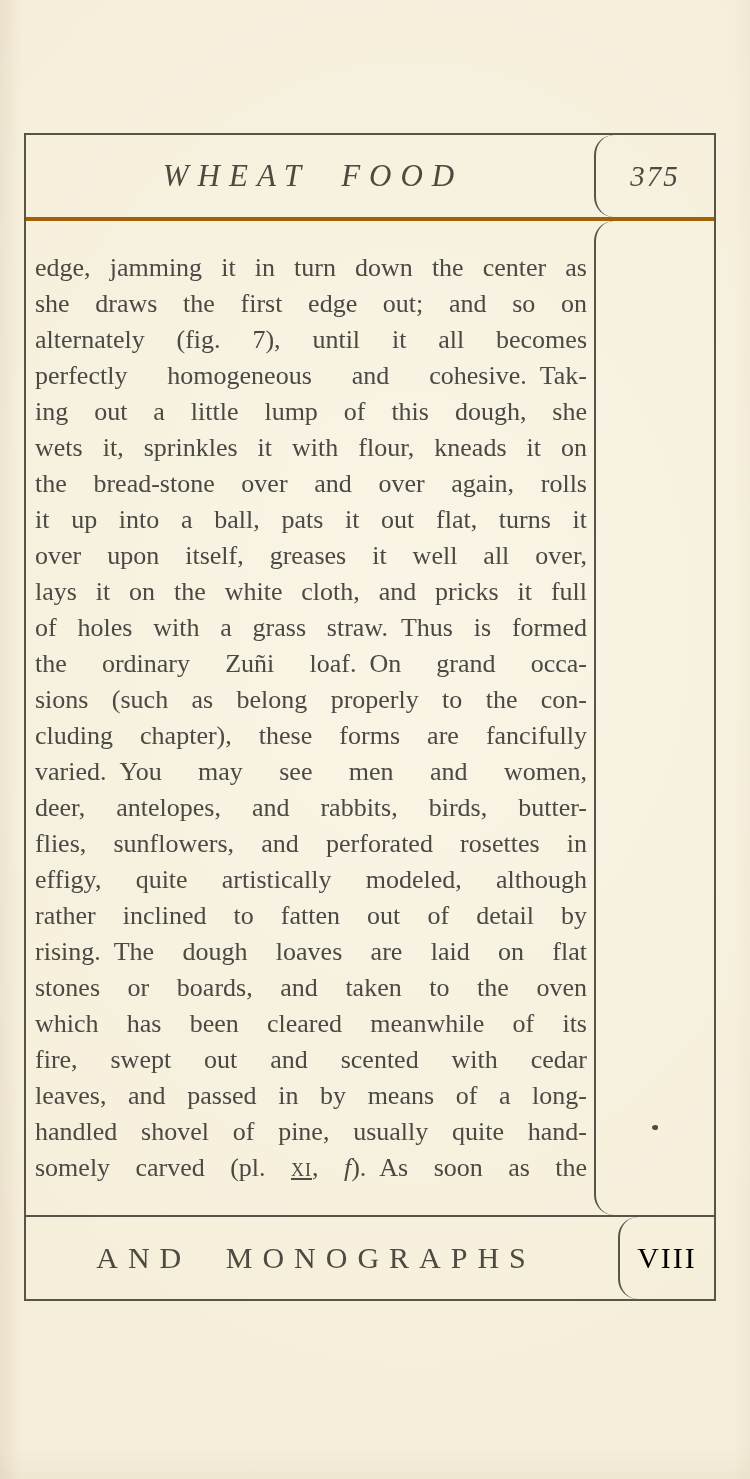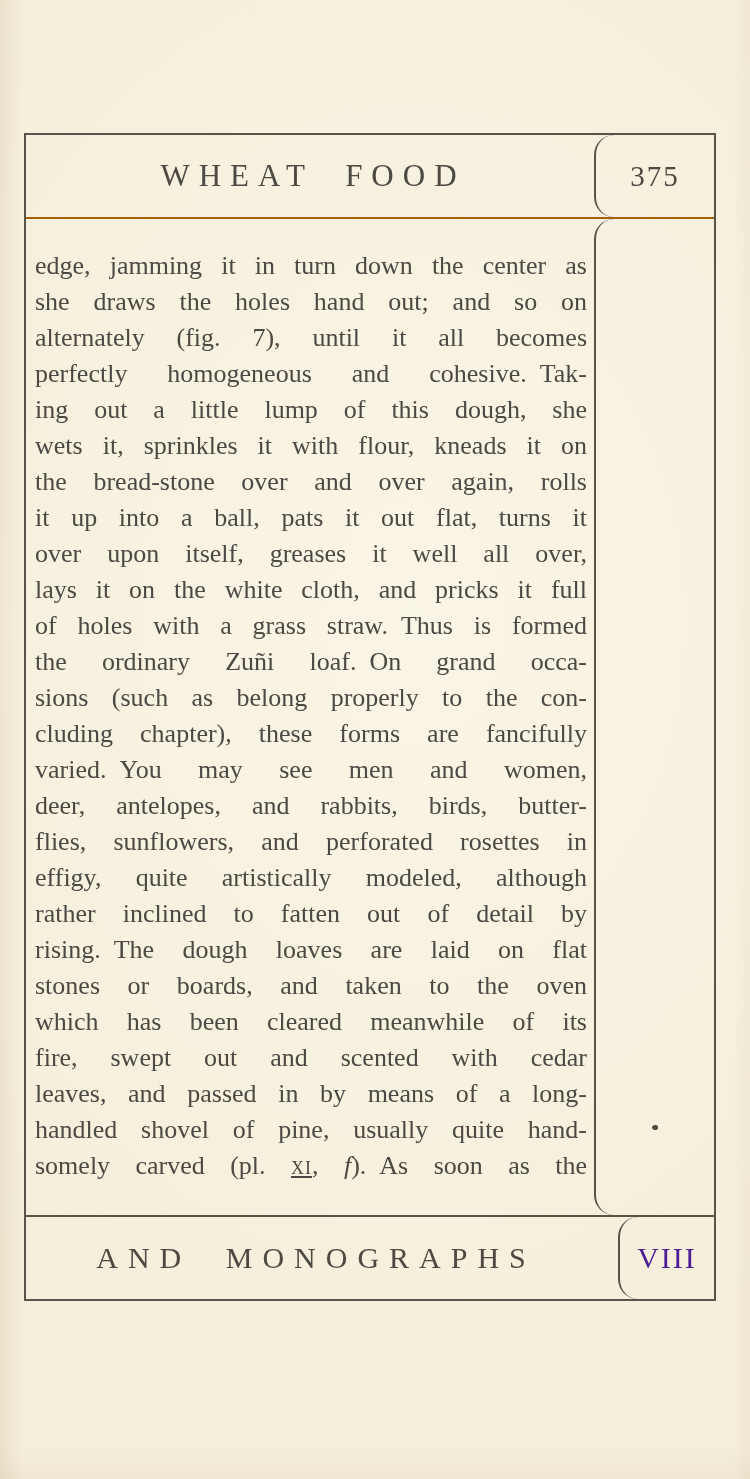--- a/index.html
+++ b/index.html
@@ -18,21 +18,21 @@
   }
   .frame {
     position: absolute;
     left: 24px; top: 133px;
     width: 692px; height: 1168px;
     border: 2px solid #57544a;
     box-sizing: border-box;
     display: flex; flex-direction: column;
   }
   .row { display: flex; min-height: 0; }
-  .header-row { height: 82px; border-bottom: 2px solid #a16207; }
+  .header-row { height: 82px; border-bottom: 4px solid #a16207; font-style: italic; }
   .body-row   { flex: 1; }
   .footer-row { height: 82px; border-top: 2px solid #57544a; }
   .main-cell { width: 568px; box-sizing: border-box; }
   .side-cell { flex: 1; border-left: 2px solid #57544a; box-sizing: border-box;
                display: flex; align-items: center; justify-content: center; border-radius: 20px; }
   .center-cell { display: flex; align-items: center; justify-content: center; }
 
   .header-title {
     font-size: 31px; letter-spacing: 9px; word-spacing: 15px;
     color: #4c4a43; padding-left: 6px;
@@ -51,21 +51,21 @@
     overflow: hidden;
     height: 36px;
   }
   .smallcaps { font-variant: small-caps; letter-spacing: 1px; text-decoration: underline; }
   .ital { font-style: italic; }
 
   .footer-title {
     font-size: 30px; letter-spacing: 10px; word-spacing: 17px;
     color: #4c4a43; padding-left: 12px;
   }
-  .footer-volume { font-size: 30px; letter-spacing: 2px; color: #4c1d95; margin-left: 24px; }
+  .footer-volume { font-size: 30px; letter-spacing: 2px; color: #000000; margin-left: 24px; }
 
   .speck {
     position: absolute; left: 652px; top: 1125px;
     width: 6px; height: 5px;
     background: #2f2e29;
     border-radius: 60% 40% 55% 45%;
     opacity: 0.85;
   }
 </style>
 </head>
@@ -74,21 +74,21 @@
 <div class="frame">
 
   <div class="row header-row">
     <div class="main-cell center-cell header-title">WHEAT FOOD</div>
     <div class="side-cell header-pagenum">375</div>
   </div>
 
   <div class="row body-row">
     <div class="main-cell body-text">
       <div class="line">edge, jamming it in turn down the center as</div>
-      <div class="line">she draws the holes hand out; and so on</div>
+      <div class="line">she draws the first edge out; and so on</div>
       <div class="line">alternately (fig. 7), until it all becomes</div>
       <div class="line">perfectly homogeneous and cohesive. Tak-</div>
       <div class="line">ing out a little lump of this dough, she</div>
       <div class="line">wets it, sprinkles it with flour, kneads it on</div>
       <div class="line">the bread-stone over and over again, rolls</div>
       <div class="line">it up into a ball, pats it out flat, turns it</div>
       <div class="line">over upon itself, greases it well all over,</div>
       <div class="line">lays it on the white cloth, and pricks it full</div>
       <div class="line">of holes with a grass straw. Thus is formed</div>
       <div class="line">the ordinary Zuñi loaf. On grand occa-</div>

